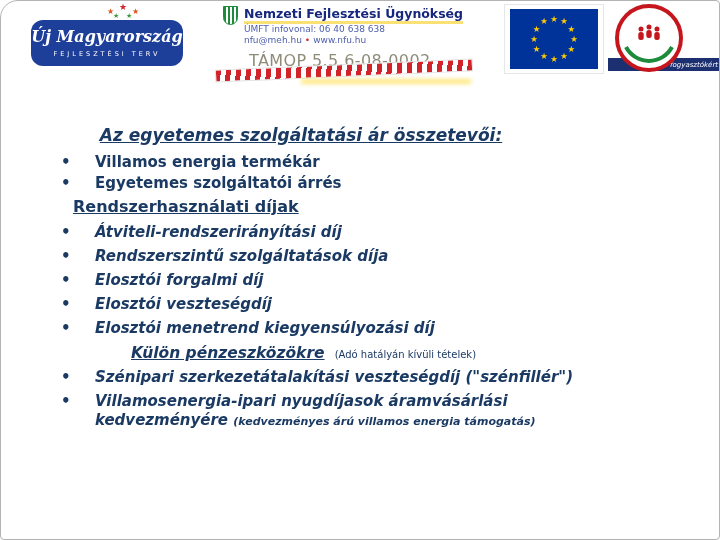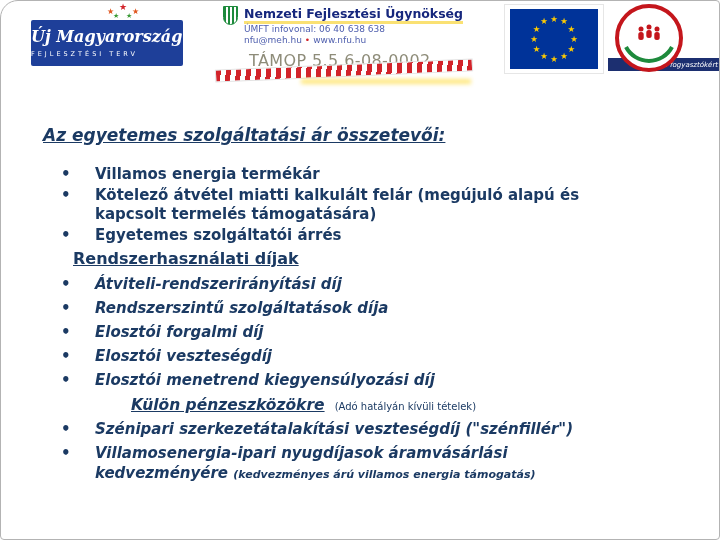--- a/index.html
+++ b/index.html
@@ -12,22 +12,22 @@
 
   
   .umft-logo { position:absolute; left:30px; top:2px; width:156px; }
   .tulip { position:relative; height:16px; }
   .tulip span { position:absolute; line-height:1; }
   .ts1 { left:88px; top:0;  color:#d2232a; font-size:9px; }
   .ts2 { left:76px; top:5px; color:#e0561e; font-size:8px; }
   .ts3 { left:101px; top:5px; color:#e0561e; font-size:8px; }
   .ts4 { left:82px; top:10px; color:#3a9a35; font-size:7px; }
   .ts5 { left:95px; top:10px; color:#3a9a35; font-size:7px; }
-  .umft-box { margin-top:1px; width:152px; height:46px; background:#1e3f99; border-radius:2px;
-              display:flex; flex-direction:column; justify-content:center; }
+  .umft-box { margin-top:1px; width:152px; height:46px; background:#1e3f99; border-radius:12px;
+              display:flex; flex-direction:column; align-items:center; justify-content:center; }
   .umft-script { color:#fff; font-family:"DejaVu Serif", serif; font-style:italic; font-weight:bold;
                  font-size:16px; line-height:1.1; }
   .umft-caption { color:#fff; font-size:6.5px; letter-spacing:3px; margin-top:4px; }
 
   .nfu-shield { position:absolute; left:222px; top:5px; width:15px; height:19px;
                 border-radius:0 0 8px 8px; border:1px solid #1d8a3c;
                 background:repeating-linear-gradient(90deg,#1d8a3c 0 2px,#fff 2px 4px); }
   .nfu-name { position:absolute; left:243px; top:5px; font-size:12.5px; font-weight:bold;
               color:#16277d; box-shadow:0 3px 0 rgba(246,200,0,.55); }
   .nfu-info { position:absolute; left:243px; top:23px; font-size:9px; color:#4f5fae; }
@@ -49,21 +49,21 @@
              transform:translate(-50%,-50%) rotate(var(--a)) translateY(-20px) rotate(calc(-1 * var(--a))); }
 
   .meh-strip { position:absolute; left:607px; top:57px; width:113px; height:13px; background:#1c2f70;
                z-index:1; display:flex; align-items:center; justify-content:flex-end; }
   .meh-strip span { color:#fff; font-size:7px; font-style:italic; padding-right:3px; white-space:nowrap; }
   .meh-logo { position:absolute; left:613px; top:2px; width:70px; height:70px; z-index:2; }
 
   
   .content { position:absolute; left:42px; top:124px; width:600px; color:#1b3a63; }
   .slide-title { font-size:17px; font-weight:bold; font-style:italic; text-decoration:underline;
-                 padding-right:84px; margin-bottom:20px; }
+                 text-align:center; padding-right:84px; margin-bottom:8px; }
   ul { list-style:none; }
   li { position:relative; padding-left:52px; font-size:15px; font-weight:bold; line-height:1.27; }
   li::before { content:"•"; position:absolute; left:18px; top:0; }
   .g1 li { margin-bottom:2px; }
   .g2 li, .g3 li { font-style:italic; margin-bottom:5px; }
   .h2 { font-size:16px; font-weight:bold; text-decoration:underline; 
         padding-left:30px; margin:4px 0 7px; }
   .h3line { margin:0 0 6px 88px; }
   .h3 { font-size:15.5px; font-weight:bold; font-style:italic; text-decoration:underline; }
   .h3note { font-size:10px; margin-left:5px; }
@@ -130,21 +130,20 @@
       <rect x="32.3" y="27" width="5.4" height="8" rx="2.5" fill="#c4161c"></rect>
       <rect x="40.3" y="29" width="5.4" height="8" rx="2.5" fill="#c4161c"></rect>
     </svg>
   </div>
 
   <div class="content">
     <div class="slide-title">Az egyetemes szolgáltatási ár összetevői:</div>
 
     <ul class="g1">
       <li>Villamos energia termékár</li>
-      <li>Kötelező átvétel miatti kalkulált felár (megújuló alapú és kapcsolt termelés támogatására)</li>
       <li>Egyetemes szolgáltatói árrés</li>
     </ul>
 
     <div class="h2">Rendszerhasználati díjak</div>
 
     <ul class="g2">
       <li>Átviteli-rendszerirányítási díj</li>
       <li>Rendszerszintű szolgáltatások díja</li>
       <li>Elosztói forgalmi díj</li>
       <li>Elosztói veszteségdíj</li>

